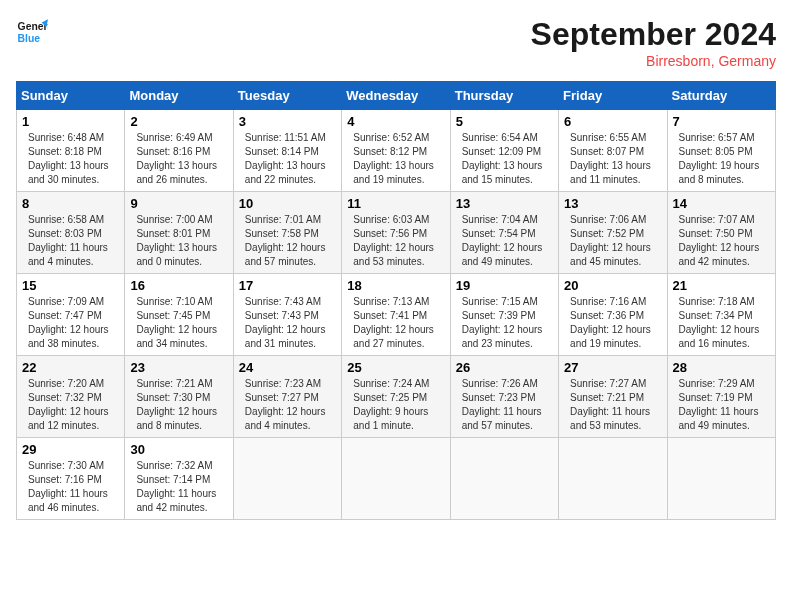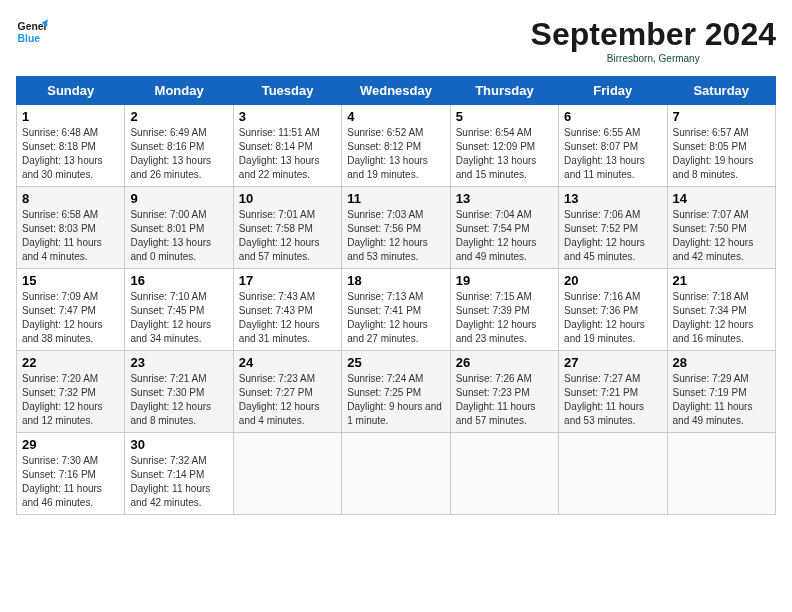--- a/index.html
+++ b/index.html
@@ -19,41 +19,41 @@
     .logo {
       display: flex;
       align-items: center;
       gap: 4px;
     }
     .logo-icon {
       width: 32px;
       height: 32px;
     }
     .title-area {
-      text-align: center;
+      text-align: right;
     }
     .month-title {
       font-size: 32px;
       font-weight: bold;
       color: #1a1a1a;
     }
     .location {
-      font-size: 10px;
-      color: #14532d;
+      font-size: 14px;
+      color: #ef4444;
     }
     table {
       width: 100%;
       border-collapse: collapse;
       font-size: 11px;
     }
     thead th {
       background: #1565c0;
       color: #fff;
       padding: 6px 4px;
-      text-align: center;
+      text-align: left;
       font-size: 13px;
       font-weight: bold;
       border: 1px solid #1565c0;
     }
     tbody td {
       border: 1px solid #ccc;
       padding: 4px 5px;
       vertical-align: top;
       width: 14.28%;
       height: 80px;
@@ -65,20 +65,21 @@
     .day-num {
       font-size: 13px;
       font-weight: bold;
       display: block;
       margin-bottom: 2px;
     }
     .day-info {
       font-size: 10px;
       color: #333;
       line-height: 1.4;
+      margin-left: 6px;
     }
     .empty-cell {
       background: #f9f9f9 !important;
     }
   </style>
 </head>
 <body>
 
 <div class="header-area">
   <div class="logo">
@@ -186,21 +187,21 @@
         <span class="day-num">10</span>
         <div class="day-info">
           <div>Sunrise: 7:01 AM</div>
           <div>Sunset: 7:58 PM</div>
           <div>Daylight: 12 hours and 57 minutes.</div>
         </div>
       </td>
         <td>
         <span class="day-num">11</span>
         <div class="day-info">
-          <div>Sunrise: 7:03 AM</div>
+          <div>Sunrise: 6:03 AM</div>
           <div>Sunset: 7:56 PM</div>
           <div>Daylight: 12 hours and 53 minutes.</div>
         </div>
       </td>
         <td>
         <span class="day-num">13</span>
         <div class="day-info">
           <div>Sunrise: 7:04 AM</div>
           <div>Sunset: 7:54 PM</div>
           <div>Daylight: 12 hours and 49 minutes.</div>

